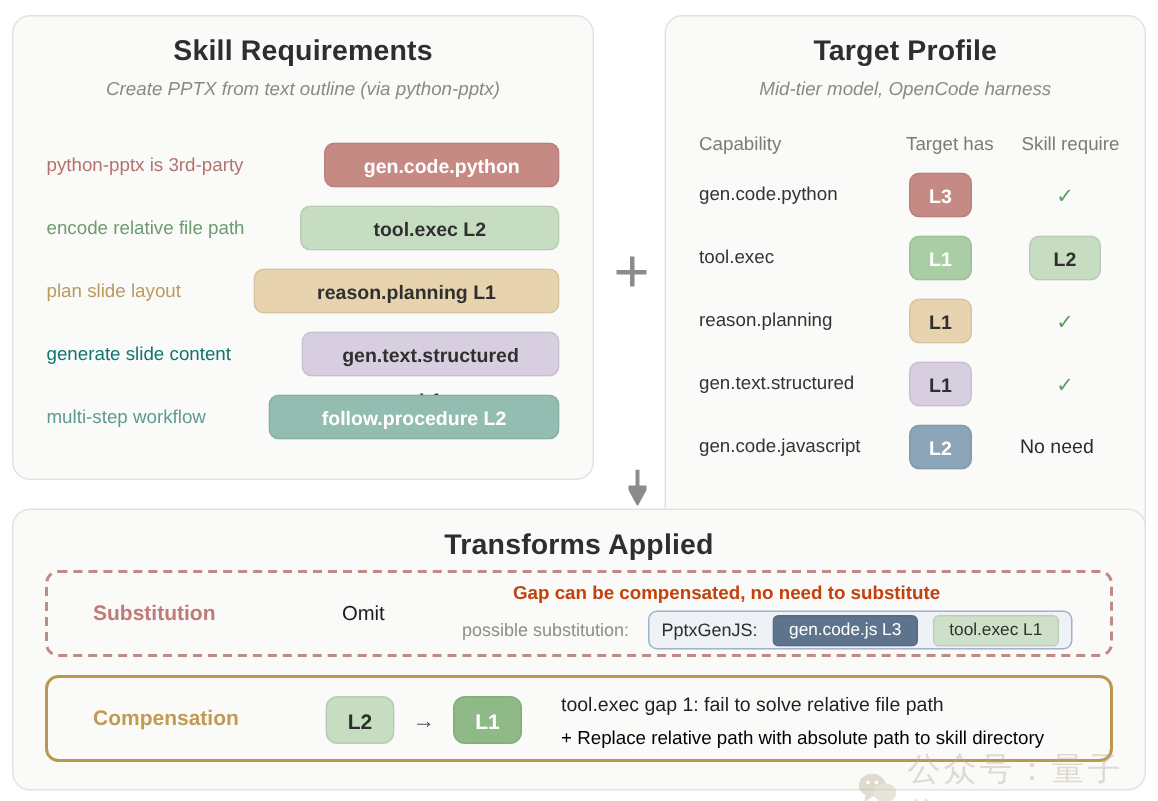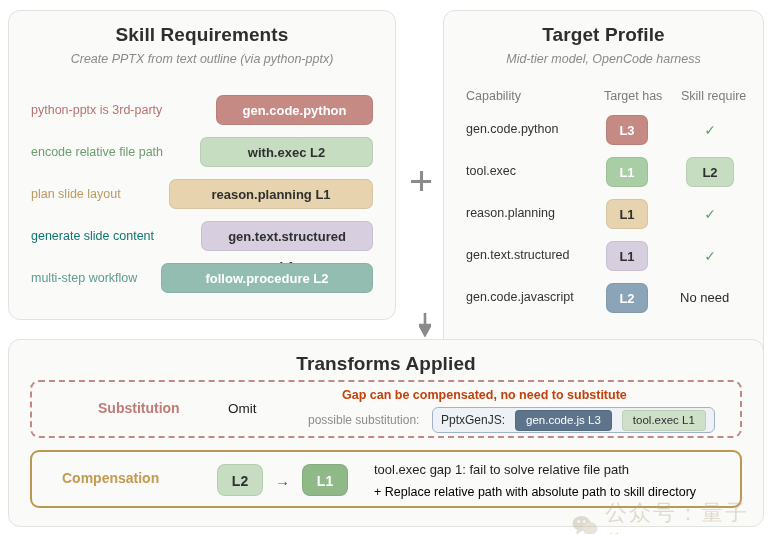--- a/index.html
+++ b/index.html
@@ -140,21 +140,21 @@
     position: absolute;
     left: 30px; top: 450px; width: 712px; height: 58px;
     border: 2px solid #bb9750;
     border-radius: 9px;
     box-sizing: border-box;
   }
   .row-tag {
     position: absolute; left: 30px; top: 18px;
     font-size: 14px; font-weight: bold; white-space: nowrap;
   }
-  .tag-sub  { color: #c07b78; margin-left: 36px; }
+  .tag-sub  { color: #c07b78; }
   .tag-comp { color: #c29a52; }
 
   .omit {
     position: absolute; left: 196px; top: 19px;
     font-size: 13.5px; color: #1b1b1b;
   }
   .sub-note {
     position: absolute; left: 310px; top: 6px;
     font-size: 12.5px; color: #c2410c; white-space: nowrap; font-weight: bold;
   }
@@ -226,33 +226,33 @@
   <div class="panel" id="panel-skill">
     <div class="panel-title">Skill Requirements</div>
     <div class="panel-sub">Create PPTX from text outline (via python-pptx)</div>
     <div class="skill-rows" id="skill-rows">
         <div class="skill-row">
           <div class="skill-label" style="color: rgb(181, 115, 111);">python-pptx is 3rd-party</div>
           <div class="skill-chip" style="background: rgb(198, 138, 132); color: rgb(255, 255, 255); width: 157px;">gen.code.python L3</div>
         </div>
         <div class="skill-row">
           <div class="skill-label" style="color: rgb(109, 156, 111);">encode relative file path</div>
-          <div class="skill-chip" style="background: rgb(198, 221, 194); color: rgb(47, 47, 47); width: 173px;">with.exec L2</div>
+          <div class="skill-chip" style="background: rgb(198, 221, 194); color: rgb(47, 47, 47); width: 173px;">tool.exec L2</div>
         </div>
         <div class="skill-row">
           <div class="skill-label" style="color: rgb(188, 154, 94);">plan slide layout</div>
           <div class="skill-chip" style="background: rgb(231, 211, 174); color: rgb(47, 47, 47); width: 204px;">reason.planning L1</div>
         </div>
         <div class="skill-row">
           <div class="skill-label" style="color: #0f766e;">generate slide content</div>
           <div class="skill-chip" style="background: rgb(215, 207, 224); color: rgb(47, 47, 47); width: 172px;">gen.text.structured L1</div>
         </div>
         <div class="skill-row">
           <div class="skill-label" style="color: rgb(95, 155, 147);">multi-step workflow</div>
-          <div class="skill-chip" style="background: rgb(147, 189, 177); color: rgb(255, 255, 255); width: 212px;">follow.procedure L2</div>
+          <div class="skill-chip" style="background: rgb(147, 189, 177); color: rgb(255, 255, 255); width: 194px;">follow.procedure L2</div>
         </div>
       </div>
   </div>
 
   <div class="plus"></div>
 
   <div class="panel" id="panel-target">
     <div class="panel-title">Target Profile</div>
     <div class="panel-sub">Mid-tier model, OpenCode harness</div>
     <div class="tp-head">

